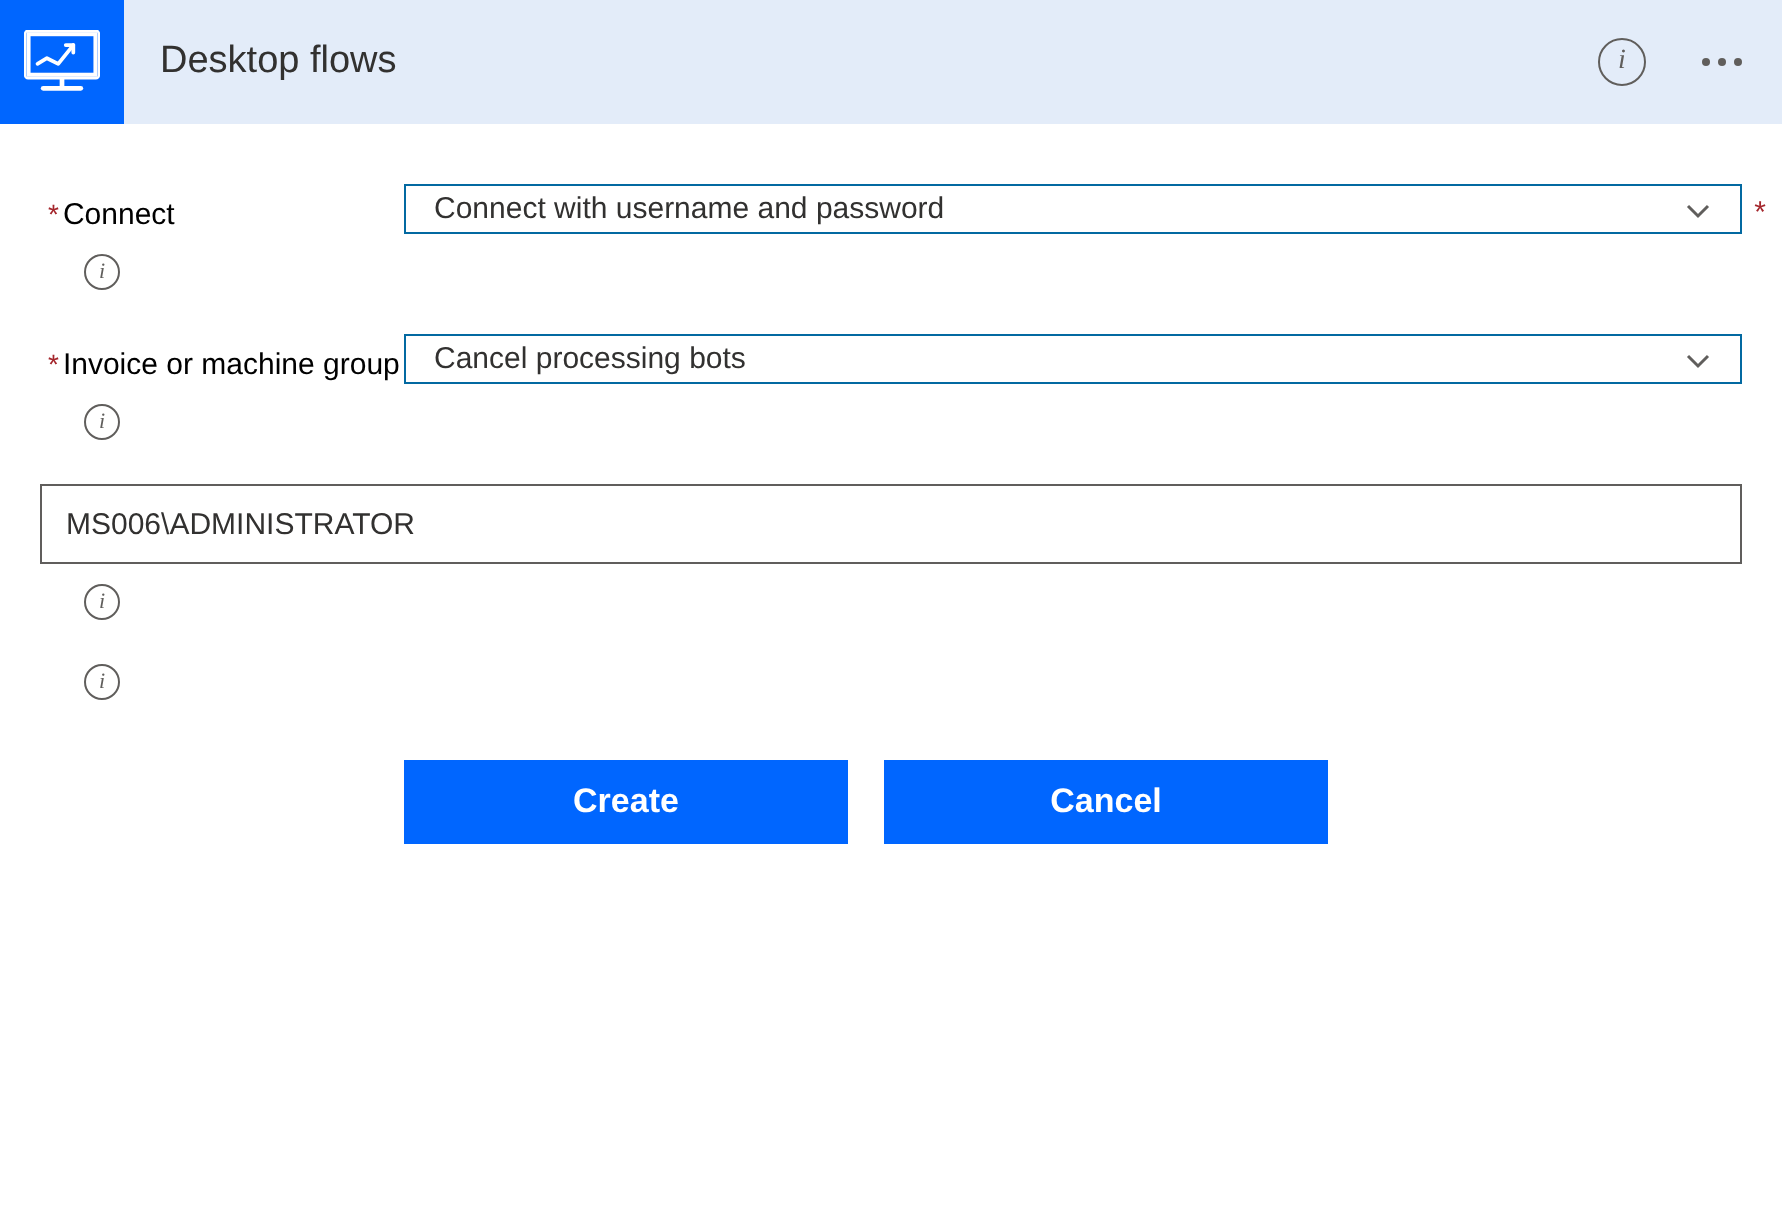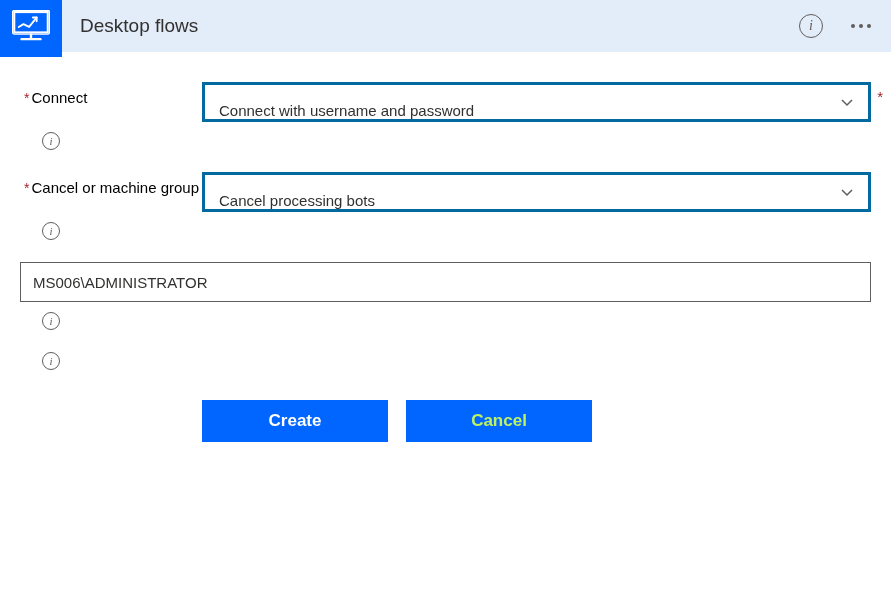--- a/index.html
+++ b/index.html
@@ -10,21 +10,21 @@
     body {
       font-family: "Segoe UI", -apple-system, BlinkMacSystemFont, sans-serif;
       font-size: 14px;
       color: #323130;
       background: #ffffff;
       width: 891px;
       height: 604px;
     }
     .header {
       background: #e3ecf9;
-      height: 52px;
+      height: 62px;
       display: flex;
       align-items: center;
       padding-right: 16px;
     }
     .header-icon-box {
       width: 62px;
       height: 62px;
       background: #0066ff;
       display: flex;
       align-items: center;
@@ -114,28 +114,28 @@
     }
     .outer-required-mark {
       position: absolute;
       right: -12px;
       top: 6px;
       color: #a4262c;
       font-size: 15px;
     }
     .select-field {
       width: 100%;
-      height: 40px;
-      border: 3px solid #0369a1;
+      height: 25px;
+      border: 1px solid #0369a1;
       background: #ffffff;
       padding: 0 40px 0 14px;
       font-size: 15px;
       color: #323130;
       display: flex;
-      align-items: flex-end;
+      align-items: center;
       cursor: pointer;
       position: relative;
     }
     .chevron-down {
       position: absolute;
       right: 14px;
       top: 50%;
       transform: translateY(-50%);
       width: 14px;
       height: 14px;
@@ -167,35 +167,35 @@
       margin-bottom: 22px;
       margin-top: 10px;
     }
     .button-row {
       display: flex;
       gap: 18px;
       margin-top: 30px;
       padding-left: 182px;
     }
     .btn {
-      width: 186px;
+      width: 222px;
       height: 42px;
       border: none;
       font-size: 17px;
       font-weight: 600;
       cursor: pointer;
       font-family: inherit;
     }
     .btn-primary {
       background: #0066ff;
       color: #ffffff;
     }
     .btn-secondary {
       background: #0066ff;
-      color: #bef264;
+      color: #ffffff;
     }
     .monitor-svg {
       width: 38px;
       height: 32px;
     }
   </style>
 </head>
 <body>
 
 <div class="header">
@@ -238,21 +238,21 @@
       </div>
       <span class="outer-required-mark">*</span>
     </div>
   </div>
   <div class="info-hint-row">
     <div class="info-circle-icon-small">i</div>
   </div>
 
   <div class="form-row">
     <div class="label-col">
-      <span class="label-required">*</span><span class="label-text">Cancel or machine group</span>
+      <span class="label-required">*</span><span class="label-text">Invoice or machine group</span>
     </div>
     <div class="field-col">
       <div class="select-field">
         <span>Cancel processing bots</span>
         <span class="chevron-down">
           <svg viewBox="0 0 14 14">
               <path d="M2 5 L7 10 L12 5"></path>
             </svg>
         </span>
       </div>

